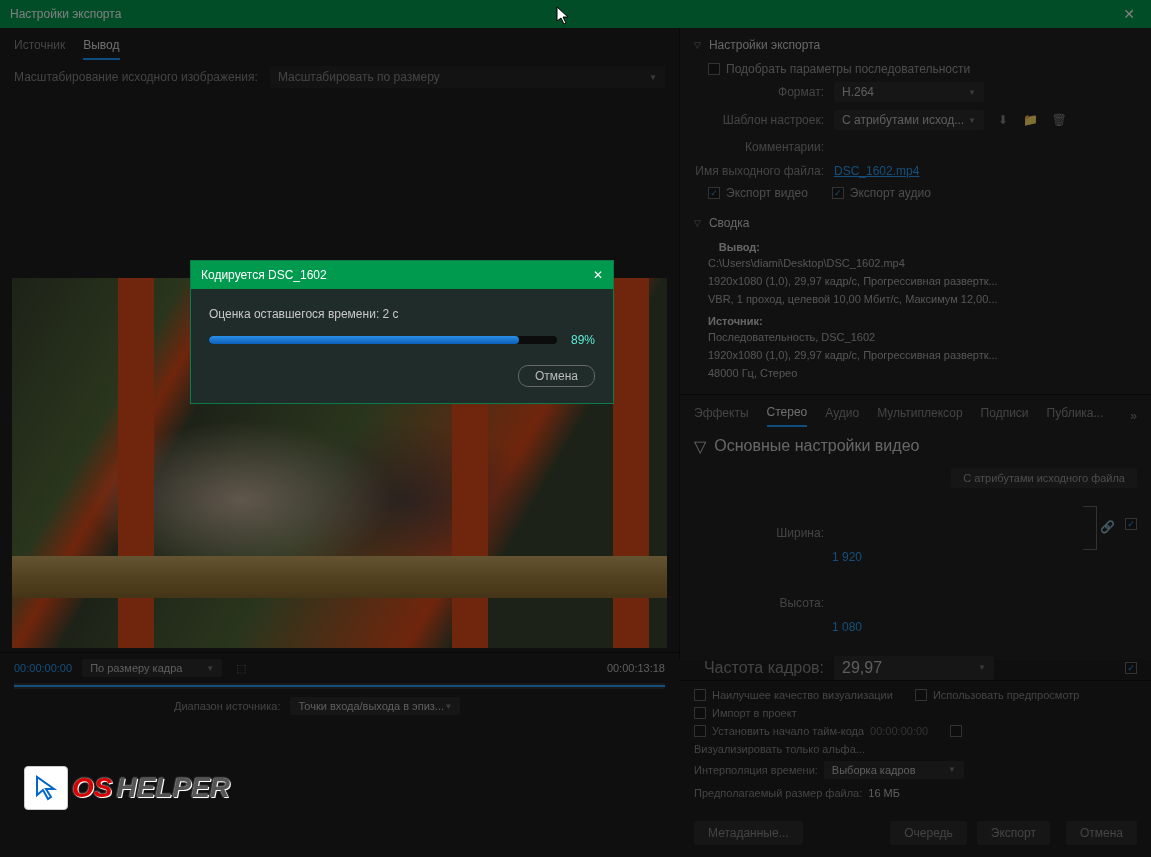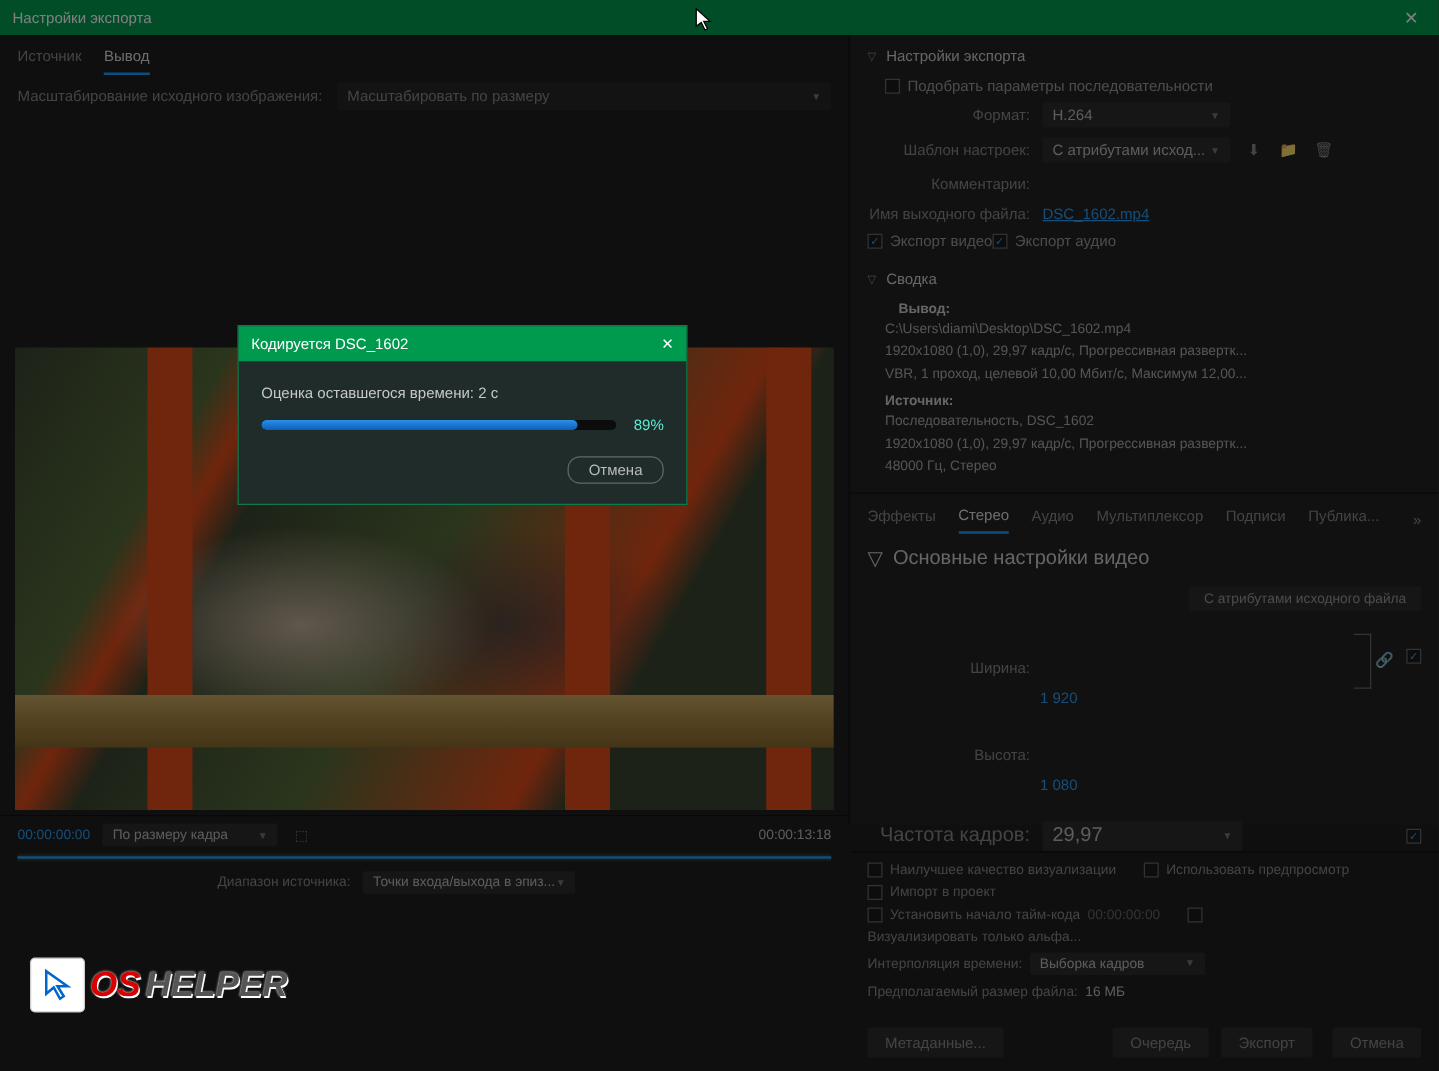--- a/index.html
+++ b/index.html
@@ -19,21 +19,21 @@
   
   .scale-row { display: flex; align-items: center; padding: 6px 14px 10px; gap: 12px; font-size: 12px; color: #888; }
   .dropdown-wide { flex: 1; background: #272727; padding: 4px 8px; border-radius: 2px; color: #888; display: flex; justify-content: space-between; align-items: center; cursor: pointer; gap: 46px; }
   
   .preview-area { flex: 1; padding: 20px 12px 4px; position: relative; }
   .preview-img { width: 655px; height: 370px; margin-top: 160px; background: linear-gradient(120deg, #3b4530 0%, #556b3a 20%, #e04b1a 25%, #3b4530 30%, #556b3a 50%, #e04b1a 70%, #3b4530 75%); position: relative; overflow: hidden; }
   .preview-img::before { content:''; position:absolute; inset:0; background: radial-gradient(ellipse at 35% 60%, rgba(243,208,196,0.7) 0%, transparent 25%), radial-gradient(ellipse at 60% 60%, rgba(60,60,70,0.7) 0%, transparent 25%); }
   .bamboo { position:absolute; left:0; right:0; bottom:50px; height:42px; background: linear-gradient(180deg, #c9a864 0%, #a6843e 50%, #8a6a30 100%); }
   .orange-post { position:absolute; width:36px; background:#e04b1a; top:0; bottom:0; }
   
-  .progress-modal { position: absolute; left: 190px; top: 260px; width: 360px; background: #1f2c29; border: 1px solid #0c7a4a; z-index: 50; }
+  .progress-modal { position: absolute; left: 190px; top: 260px; width: 424px; background: #1f2c29; border: 1px solid #0c7a4a; z-index: 50; }
   .progress-modal .pm-title { height: 28px; background: #009a4e; display: flex; align-items: center; padding: 0 10px; color: #fff; font-size: 12px; }
   .progress-modal .pm-title span:first-child { flex: 1; }
   .pm-body { padding: 18px 18px 16px; }
   .pm-est { color: #c8c8c8; font-size: 12px; margin-bottom: 12px; }
   .pm-bar-row { display: flex; align-items: center; gap: 14px; margin-bottom: 18px; }
   .pm-bar { flex: 1; height: 8px; background: #0c0c0c; border-radius: 4px; overflow: hidden; }
   .pm-bar-fill { height: 100%; background: linear-gradient(180deg, #2a8fe8, #0d5fb8); width: 89%; border-radius: 4px; }
   .pm-pct { color: #5eead4; font-size: 12px; }
   .pm-btn { float: right; padding: 3px 16px; border: 1px solid #666; border-radius: 10px; color: #bbb; font-size: 12px; cursor: pointer; }
   .pm-btn-row::after { content:''; display:block; clear:both; }
@@ -189,21 +189,21 @@
         <span class="icon-btn">🗑</span>
       </div>
       <div class="form-row">
         <span class="lbl">Комментарии:</span>
         <div class="val" style="height:18px"></div>
       </div>
       <div class="form-row">
         <span class="lbl">Имя выходного файла:</span>
         <span class="val" style="color:#2a9df4;text-decoration:underline;cursor:pointer">DSC_1602.mp4</span>
       </div>
-      <div style="display:flex;">
+      <div style="display:flex;gap:24px;margin-left:14px">
         <div class="check-row">
           <span class="chk on"></span>
           <span>Экспорт видео</span>
         </div>
         <div class="check-row">
           <span class="chk on"></span>
           <span>Экспорт аудио</span>
         </div>
       </div>
 

